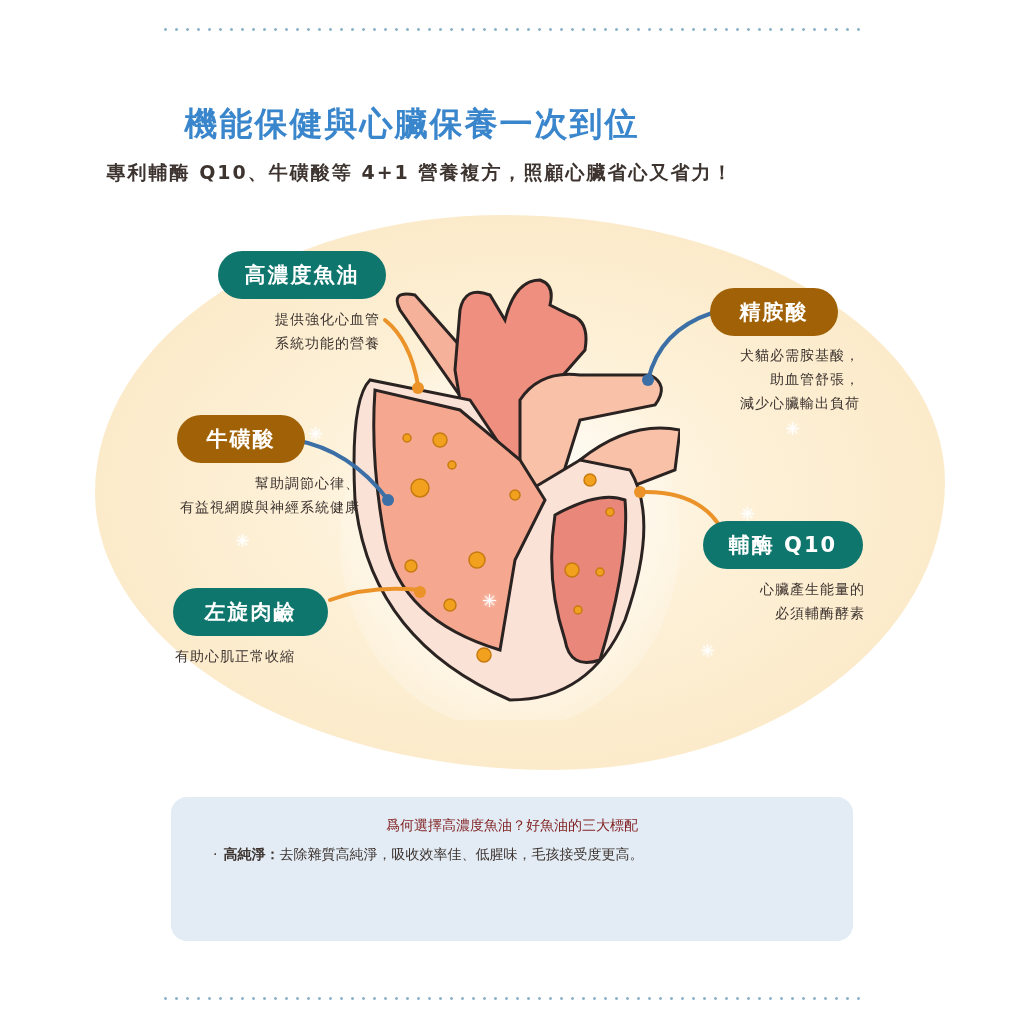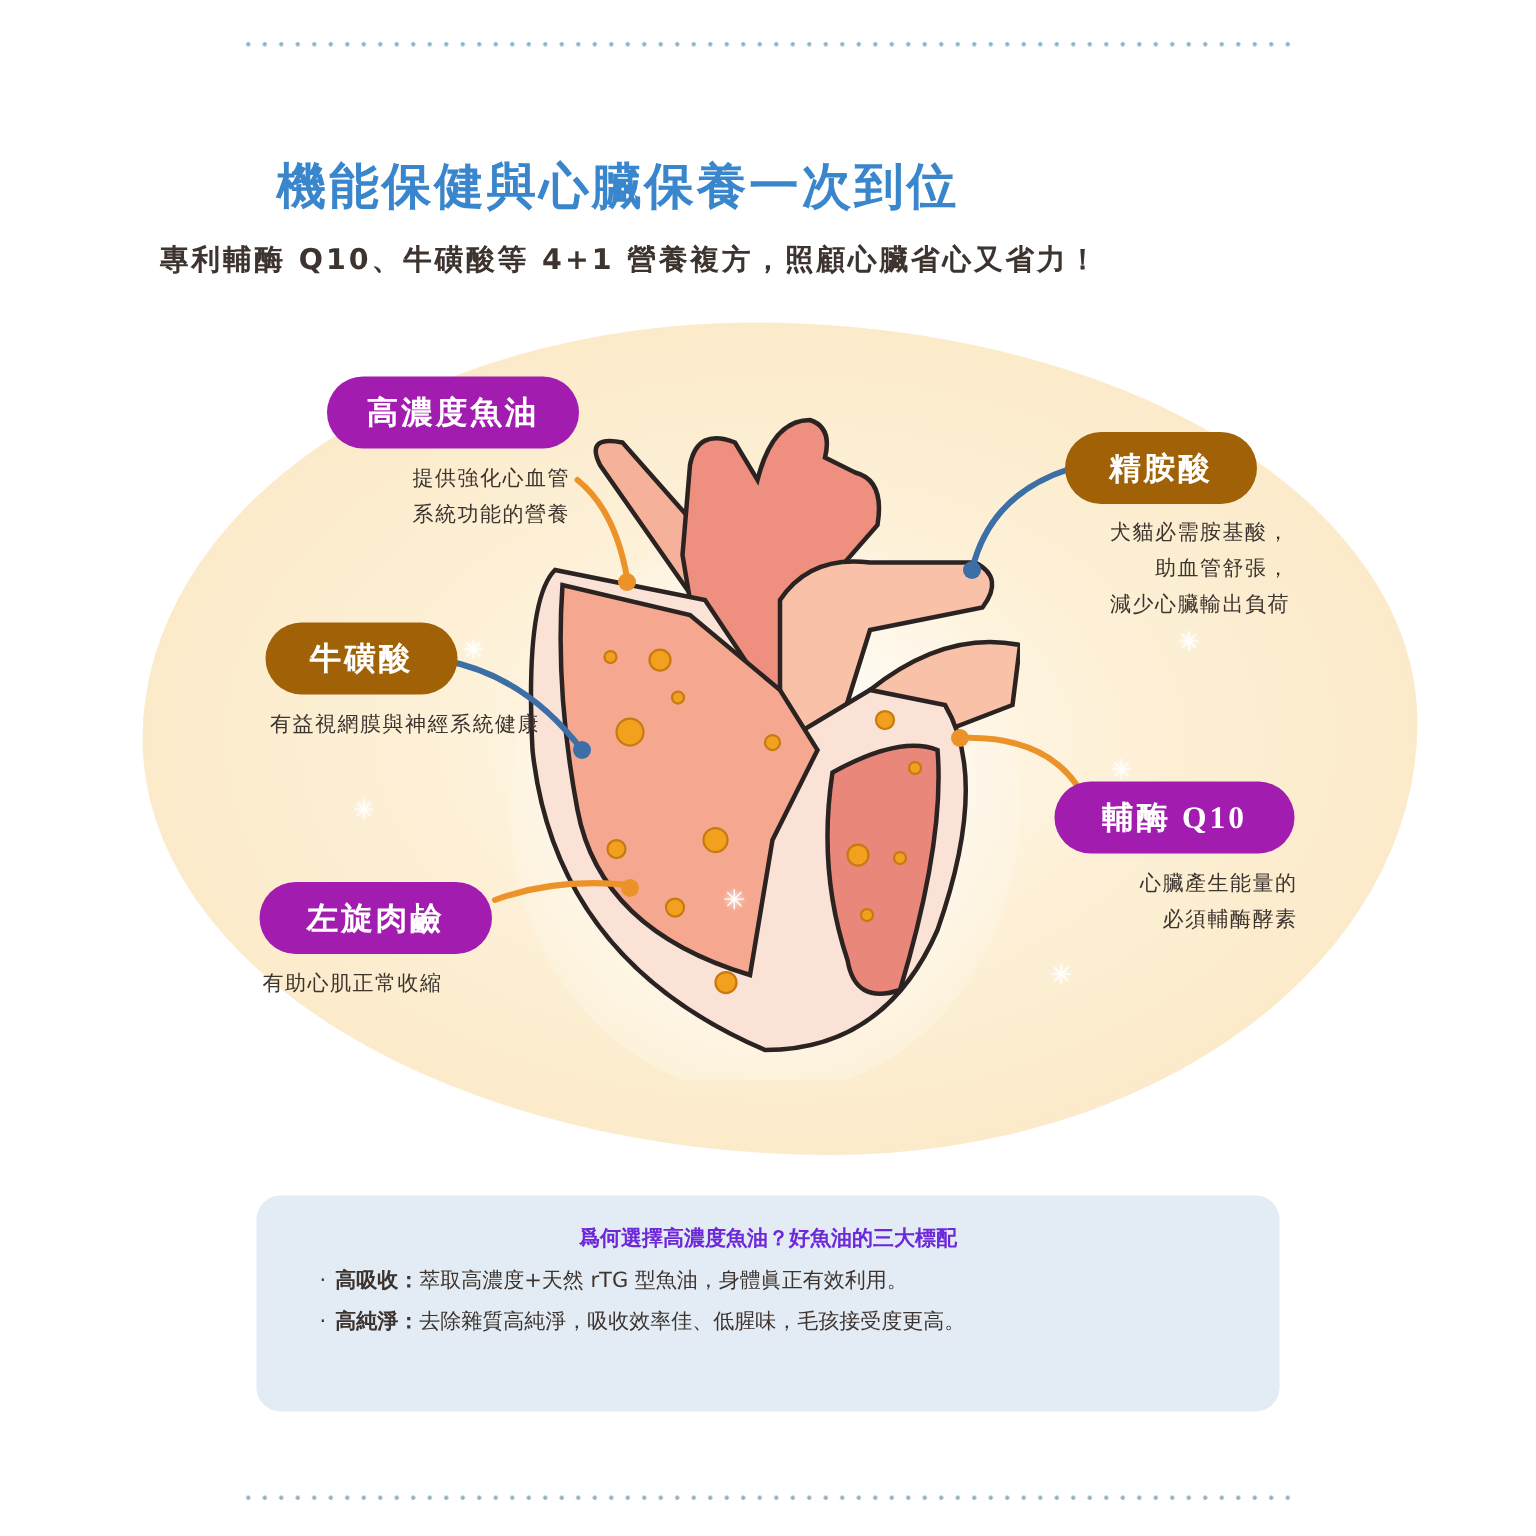--- a/index.html
+++ b/index.html
@@ -18,32 +18,32 @@
     font-size: 19px; font-weight: bold; color: #3d3430; letter-spacing: 2px; }
 
   .blob { position: absolute; left: 95px; top: 215px; width: 850px; height: 555px;
     border-radius: 48% 52% 46% 54% / 50% 48% 52% 50%;
     background: radial-gradient(ellipse at 50% 50%, #fffaf0 0%, #fdf0d6 40%, #fbe6c0 100%); }
 
   .heart { position: absolute; left: 340px; top: 260px; width: 340px; height: 460px; }
 
   .pill { position: absolute; border-radius: 30px; color: #fff; font-weight: bold;
     font-size: 21px; text-align: center; letter-spacing: 2px; line-height: 48px; height: 48px; }
-  .pill.orange { background: #a21caf; font-family: Liberation Serif, serif; }
+  .pill.orange { background: #0f766e; }
   .pill.blue { background: #a16207; }
 
   .desc { position: absolute; font-size: 14px; line-height: 24px; color: #3d3430; letter-spacing: 1px; text-align: right; }
 
   .connectors { position: absolute; left: 0; top: 0; width: 1024px; height: 1024px; pointer-events: none; }
 
   .sparkle { position: absolute; color: #ffffff; font-size: 18px; text-shadow: 0 0 3px #fff; }
 
   .infobox { position: absolute; left: 171px; top: 797px; width: 682px; height: 144px;
     background: #e3ecf5; border-radius: 16px; padding: 20px 0 0 52px; }
-  .infobox-title { text-align: center; font-weight: bold; font-size: 14px; margin-left: -52px; margin-bottom: 6px; color: #6d28d9; }
+  .infobox-title { text-align: center; font-weight: normal; font-size: 14px; margin-left: -52px; margin-bottom: 6px; color: #7f1d1d; }
   .info-row { font-size: 14px; line-height: 27px; color: #3d3430; }
   .info-row .bullet { margin-right: 6px; margin-left: -10px; }
   .info-row .term { font-weight: bold; }
 </style>
 </head>
 <body>
 
 <div class="dots top"></div>
 
 <h1 class="title">機能保健與心臟保養一次到位</h1>
@@ -107,20 +107,21 @@
 </svg>
 
 <div class="pill orange" style="left:218px; top:251px; width:168px;">高濃度魚油</div>
 <div class="desc" style="left:225px; top:307px; width:155px;">
   <div>提供強化心血管</div>
   <div>系統功能的營養</div>
 </div>
 
 <div class="pill blue" style="left:177px; top:415px; width:128px;">牛磺酸</div>
 <div class="desc" style="left:110px; top:471px; width:250px;">
+  <div>幫助調節心律、</div>
   <div>有益視網膜與神經系統健康</div>
 </div>
 
 <div class="pill orange" style="left:173px; top:588px; width:155px;">左旋肉鹼</div>
 <div class="desc" style="left:165px; top:644px; width:170px; text-align:left; padding-left:10px;">
   <div>有助心肌正常收縮</div>
 </div>
 
 <div class="pill blue" style="left:710px; top:288px; width:128px;">精胺酸</div>
 <div class="desc" style="left:690px; top:343px; width:170px;">
@@ -138,20 +139,17 @@
 <span class="sparkle" style="left:308px; top:423px;">✳</span>
 <span class="sparkle" style="left:235px; top:530px;">✳</span>
 <span class="sparkle" style="left:482px; top:590px;">✳</span>
 <span class="sparkle" style="left:785px; top:418px;">✳</span>
 <span class="sparkle" style="left:700px; top:640px;">✳</span>
 <span class="sparkle" style="left:740px; top:503px;">✳</span>
 
 <div class="infobox">
   <div class="infobox-title">爲何選擇高濃度魚油？好魚油的三大標配</div>
   <div class="info-row">
-    <span class="bullet">·</span><span class="term">高吸收：</span><span>萃取高濃度+天然 rTG 型魚油，身體眞正有效利用。</span>
-  </div>
-  <div class="info-row">
     <span class="bullet">·</span><span class="term">高純淨：</span><span>去除雜質高純淨，吸收效率佳、低腥味，毛孩接受度更高。</span>
   </div>
 </div>
 
 <div class="dots bottom"></div>
 
 </body></html>

